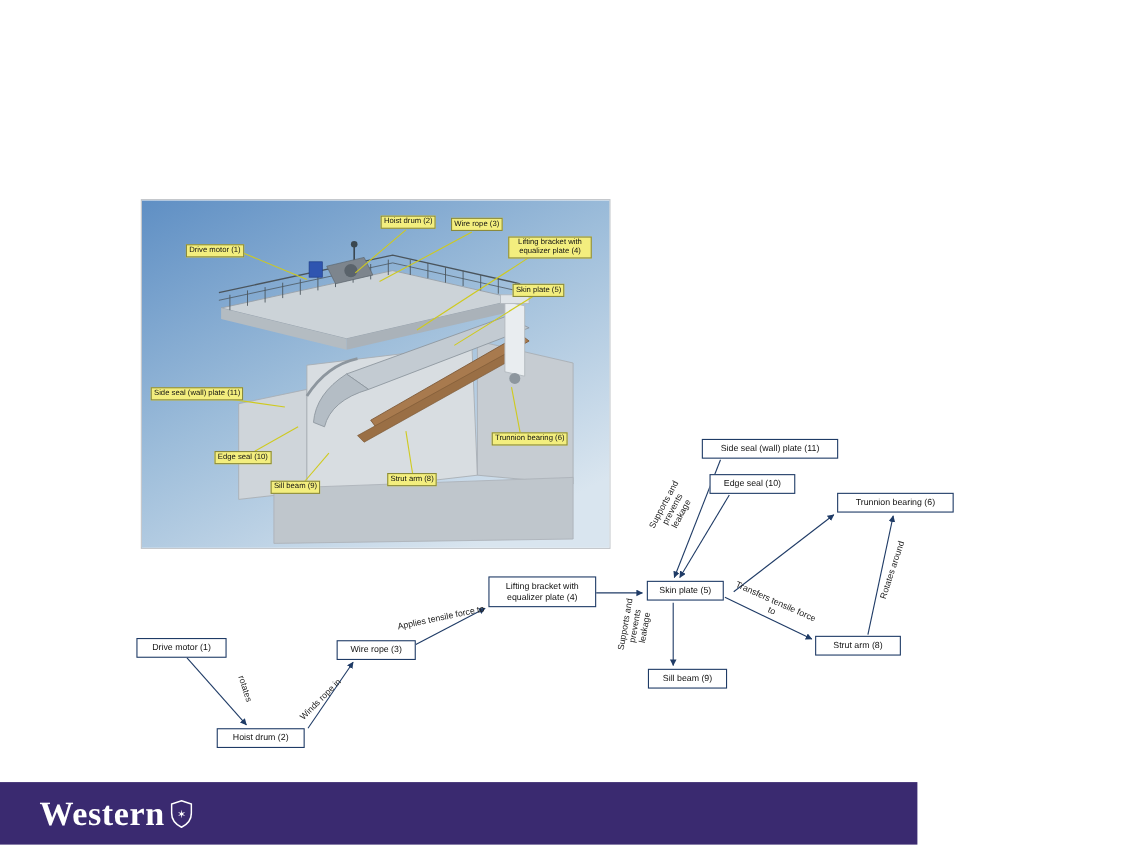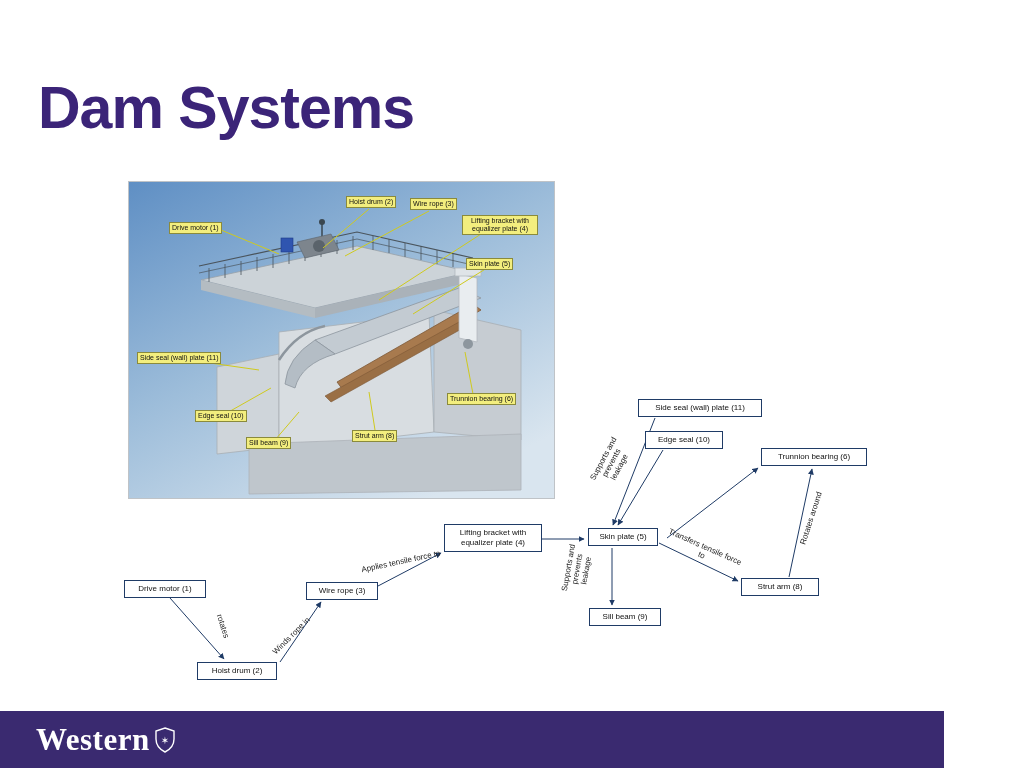--- a/index.html
+++ b/index.html
@@ -41,36 +41,35 @@
     font-size:8px; line-height:1.25; padding:3px 2px;
     text-align:center; z-index:4;
   }
   .edge-label {
     position:absolute; font-size:8px; color:#222; line-height:1.1;
     text-align:center; transform-origin:center; z-index:2;
   }
 
   
   .footer {
-    position:absolute; left:0; bottom:0; width:944px; height:57px;
+    position:absolute; left:0; bottom:0; width:834px; height:57px;
     background:#3a2a70; display:flex; align-items:center;
     padding-left:36px; z-index:5;
   }
   .brand {
     font-family:"Liberation Serif", serif; font-weight:600;
     font-size:31px; color:#ffffff; letter-spacing:0.5px;
   }
   .shield { margin:0 5px; display:block; }
 </style>
 </head>
 <body>
 
 <div class="slide">
 
-  <h1 class="title">Dam Systems</h1>
 
   <div class="cad-figure">
     <svg width="427" height="318" viewBox="0 0 427 318">
       <defs>
         <linearGradient id="sky" x1="0" y1="0" x2="0.7" y2="1">
           <stop offset="0" stop-color="#5f8fc4"></stop>
           <stop offset="0.5" stop-color="#9dbdda"></stop>
           <stop offset="1" stop-color="#d9e5ef"></stop>
         </linearGradient>
       </defs>

